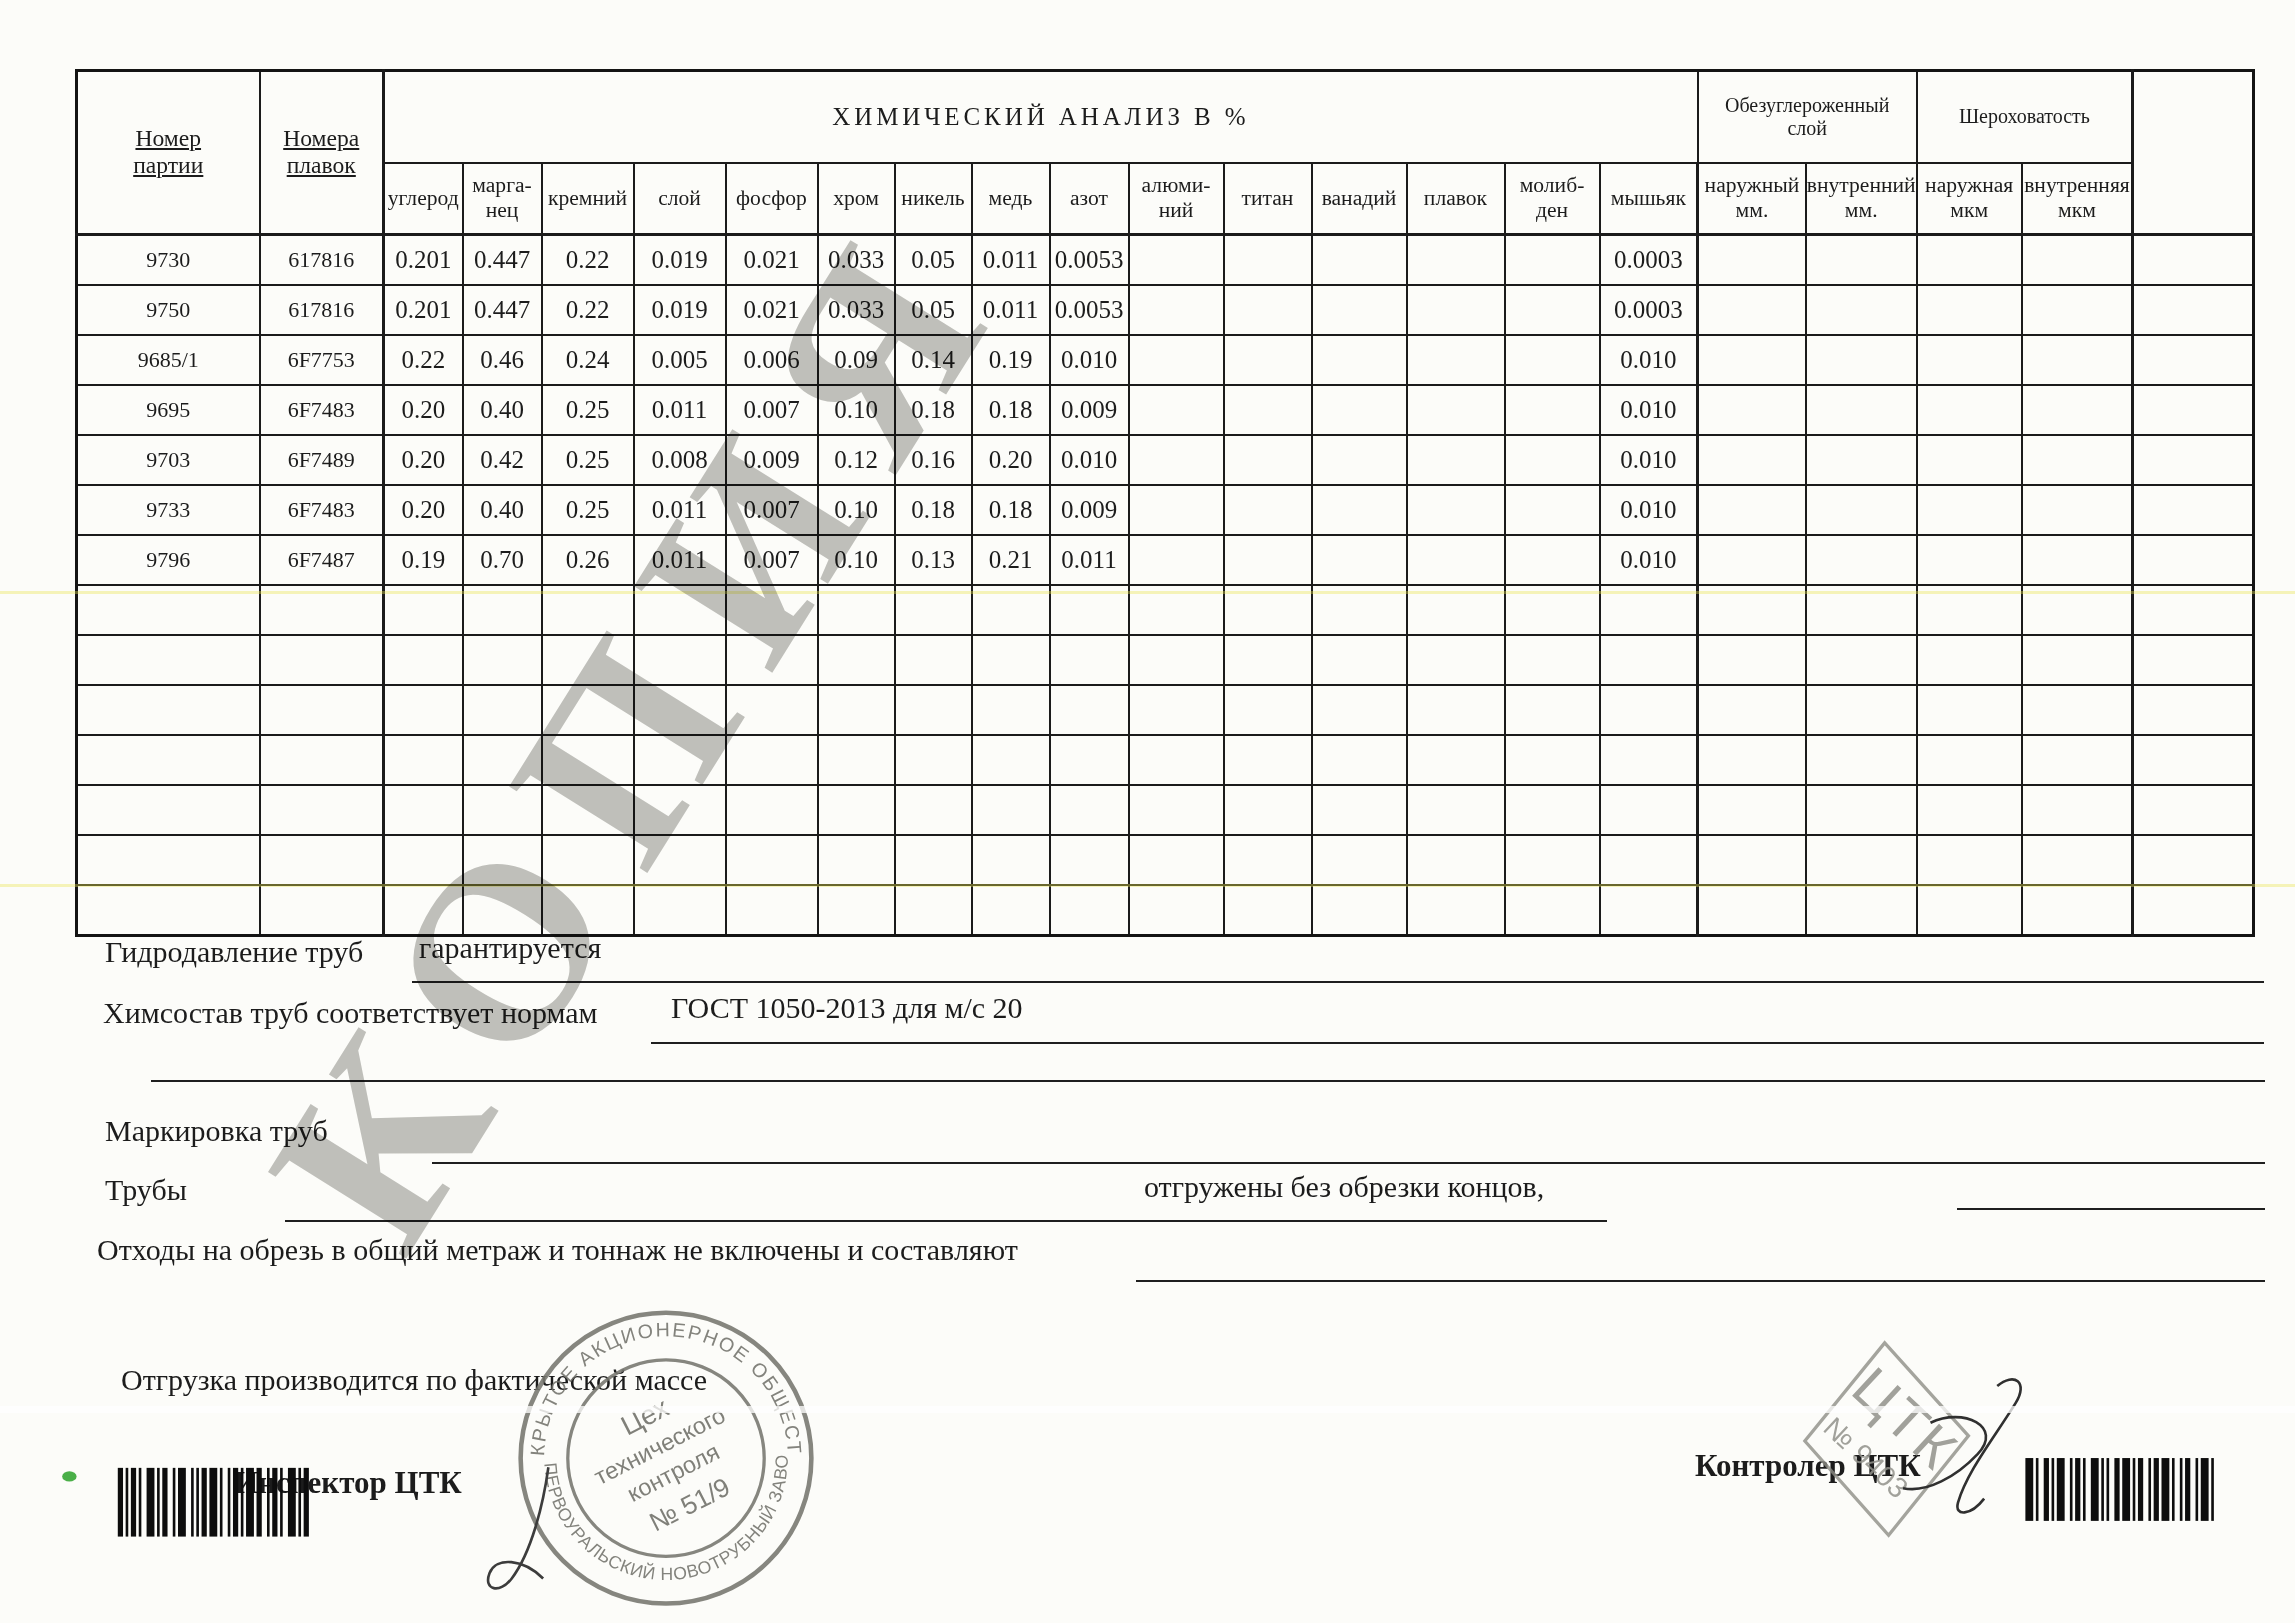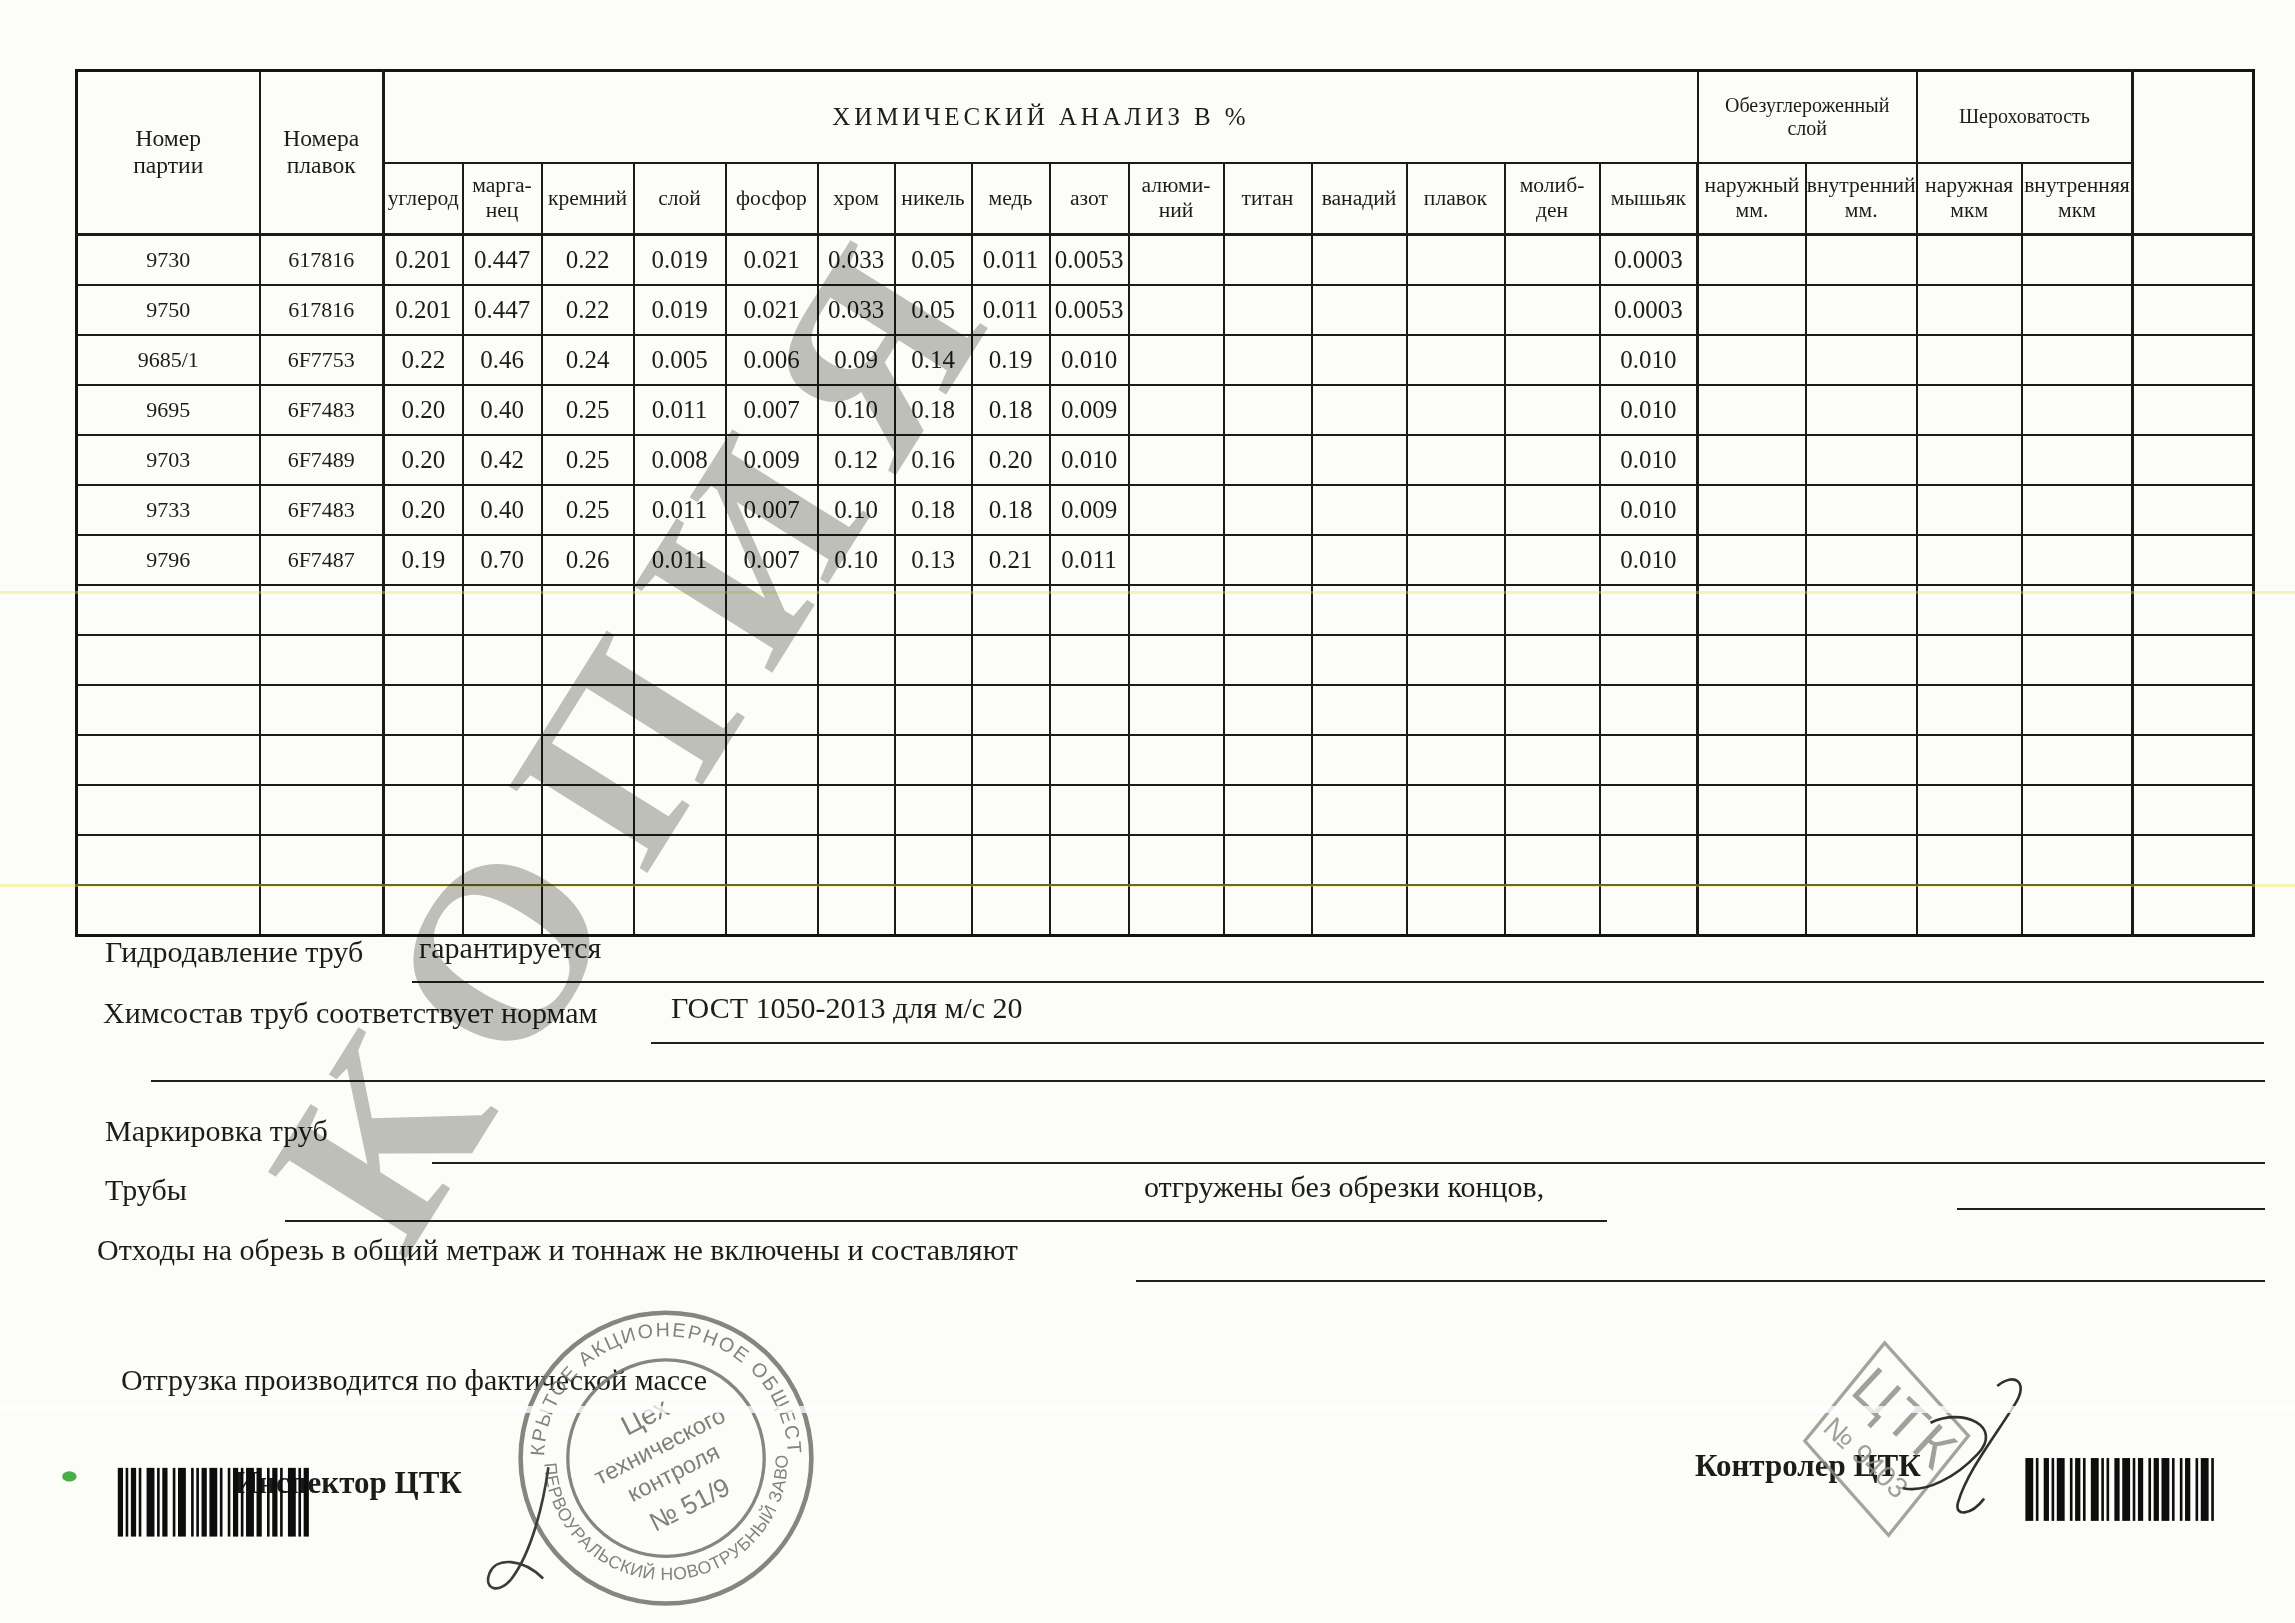--- a/index.html
+++ b/index.html
@@ -13,21 +13,21 @@
     position:absolute;left:75px;top:69px;width:2176px;
     border-collapse:collapse;table-layout:fixed;
     border:3.3px solid #141414;background:transparent;
   }
   .tbl th,.tbl td{
     border:2px solid #1b1b1b;padding:0;margin:0;
     text-align:center;vertical-align:middle;font-weight:normal;
     white-space:pre-line;overflow:hidden;
   }
   .hr1{height:92px;}
-  .hr1 th.big{font-size:23.6px;}
+  .hr1 th.big{font-size:23.6px;text-decoration:underline;}
   .title-cell{font-size:25px;letter-spacing:3.9px;}
   .grp{font-size:20px;}
   .hr2 th{height:69px;font-size:21.6px;}
   .hr2 th,th.big,th.lastcol,th.grpthick{border-bottom-width:3.3px;}
   .thick-r{border-right-width:3.9px !important;}
   tbody td{height:48px;font-size:25px;}
   tbody td.c0,tbody td.c1{font-size:22px;}
   
   .lbl{position:absolute;font-size:30px;white-space:nowrap;z-index:2;}
   .bold{font-weight:bold;font-size:31px;}

